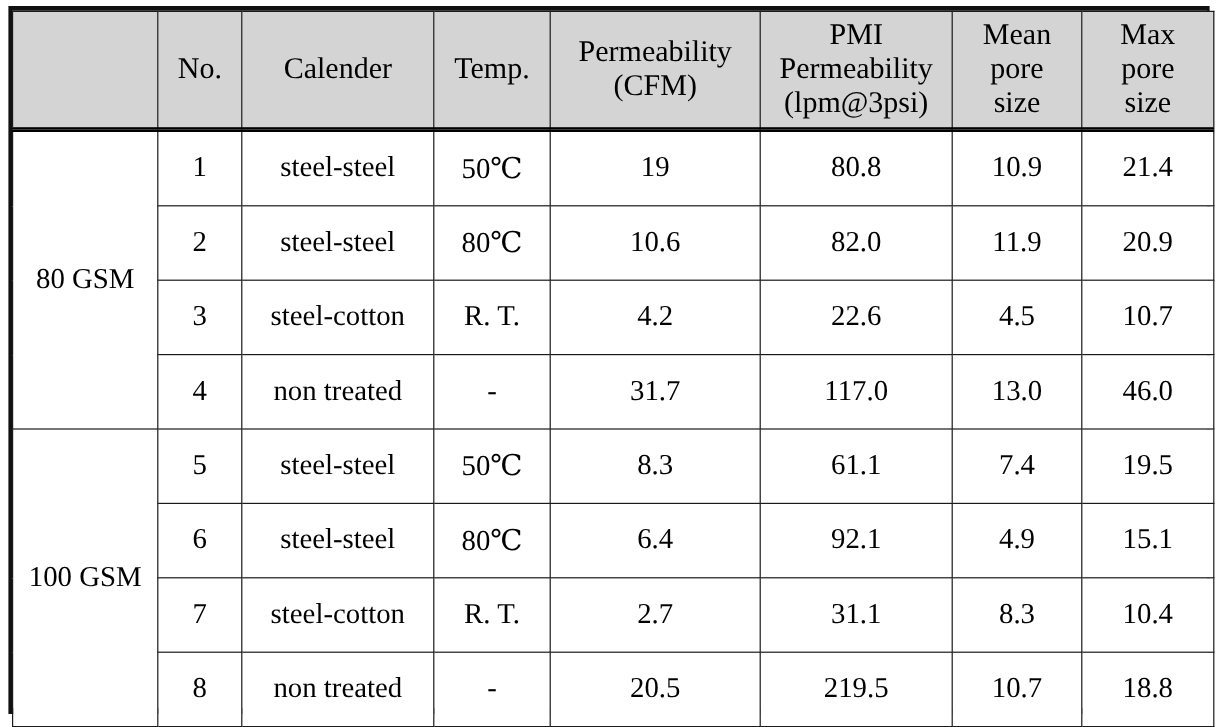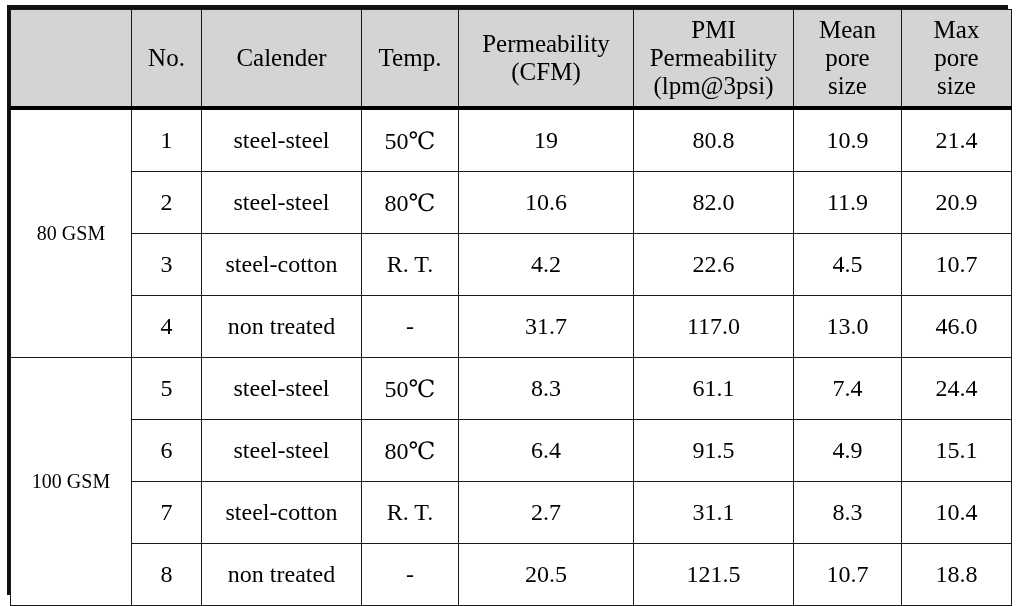--- a/index.html
+++ b/index.html
@@ -77,21 +77,21 @@
     line-height: 0;
   }
 
   
   tbody td {
     font-size: 24px;
     height: 61px;
     background: #ffffff;
   }
   td.gsm-cell {
-    font-size: 20px;
+    font-size: 24px;
     vertical-align: middle;
   }
   td.group-last {
     border-bottom: 1px solid #1a1a1a;
   }
   tr.group-start td {
     border-top: 1px solid #1a1a1a;
   }
 
   .hdr-line { display: block; }
@@ -183,45 +183,45 @@
             <td class="group-last">46.0</td>
           </tr>
           <tr class="group-start">
             <td class="gsm-cell" rowspan="4">100 GSM</td>
             <td>5</td>
             <td>steel-steel</td>
             <td>50℃</td>
             <td>8.3</td>
             <td>61.1</td>
             <td>7.4</td>
-            <td>24.4</td>
+            <td>19.5</td>
           </tr>
           <tr>
             <td>6</td>
             <td>steel-steel</td>
             <td>80℃</td>
             <td>6.4</td>
-            <td>91.5</td>
+            <td>92.1</td>
             <td>4.9</td>
             <td>15.1</td>
           </tr>
           <tr>
             <td>7</td>
             <td>steel-cotton</td>
             <td>R. T.</td>
             <td>2.7</td>
             <td>31.1</td>
             <td>8.3</td>
             <td>10.4</td>
           </tr>
           <tr>
             <td class="group-last">8</td>
             <td class="group-last">non  treated</td>
             <td class="group-last">-</td>
             <td class="group-last">20.5</td>
-            <td class="group-last">121.5</td>
+            <td class="group-last">219.5</td>
             <td class="group-last">10.7</td>
             <td class="group-last">18.8</td>
           </tr>
         </tbody>
     </table>
   </div>
 </div>
 
 </body></html>

